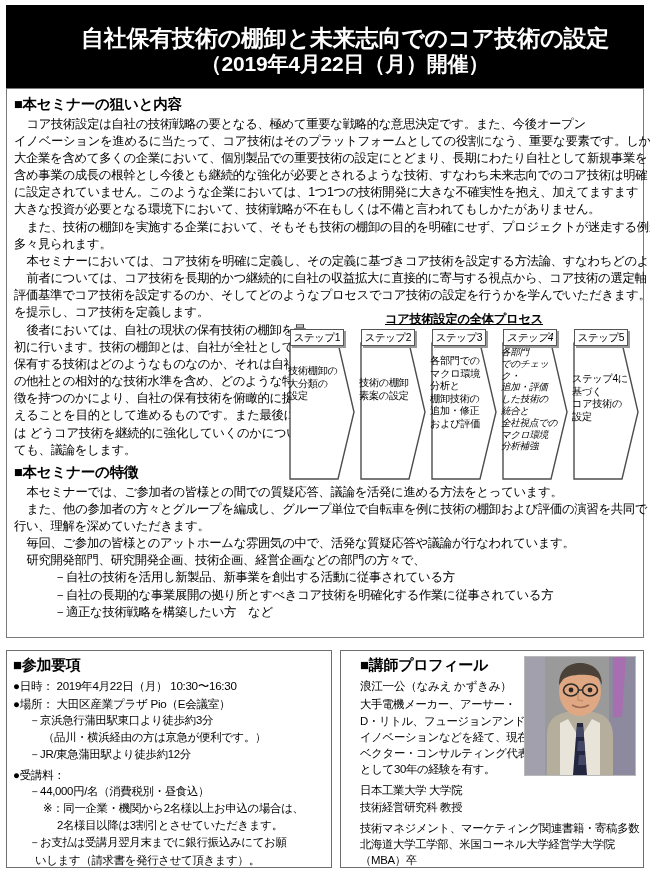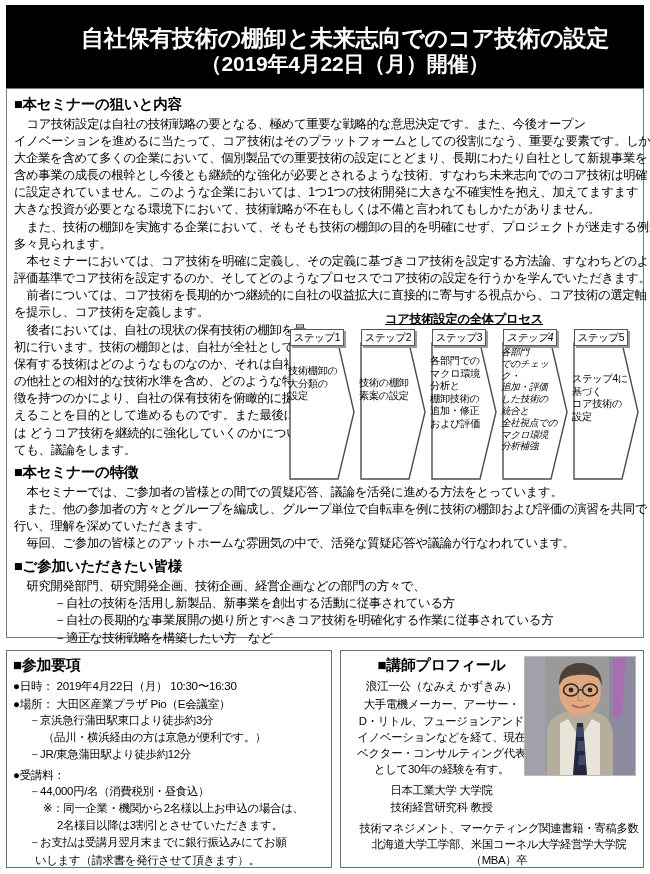--- a/index.html
+++ b/index.html
@@ -133,22 +133,21 @@
     border: 1px solid #6f6f6f;
     background: #ffffff;
     padding: 5px 6px;
   }
   .bottom-right {
     position: absolute;
     left: 340px; top: 650px;
     width: 304px; height: 218px;
     border: 1px solid #6f6f6f;
     background: #ffffff;
-    padding: 5px 13px;
-    text-align: center;
+    padding: 5px 19px;
   }
   .bl-head, .br-head {
     font-size: 15px;
     font-weight: bold;
     letter-spacing: -0.3px;
     margin-bottom: 2px;
   }
   .bullet-line {
     font-size: 11.6px;
     line-height: 1.52;
@@ -205,22 +204,22 @@
 
     <p class="para">コア技術設定は自社の技術戦略の要となる、極めて重要な戦略的な意思決定です。また、今後オープン</p>
     <p class="para noindent">イノベーションを進めるに当たって、コア技術はそのプラットフォームとしての役割になう、重要な要素です。しかし、</p>
     <p class="para noindent">大企業を含めて多くの企業において、個別製品での重要技術の設定にとどまり、長期にわたり自社として新規事業を</p>
     <p class="para noindent">含め事業の成長の根幹とし今後とも継続的な強化が必要とされるような技術、すなわち未来志向でのコア技術は明確</p>
     <p class="para noindent">に設定されていません。このような企業においては、1つ1つの技術開発に大きな不確実性を抱え、加えてますます</p>
     <p class="para noindent">大きな投資が必要となる環境下において、技術戦略が不在もしくは不備と言われてもしかたがありません。</p>
     <p class="para">また、技術の棚卸を実施する企業において、そもそも技術の棚卸の目的を明確にせず、プロジェクトが迷走する例が</p>
     <p class="para noindent">多々見られます。</p>
     <p class="para">本セミナーにおいては、コア技術を明確に定義し、その定義に基づきコア技術を設定する方法論、すなわちどのような</p>
+    <p class="para">前者については、コア技術を長期的かつ継続的に自社の収益拡大に直接的に寄与する視点から、コア技術の選定軸</p>
     <p class="para noindent">評価基準でコア技術を設定するのか、そしてどのようなプロセスでコア技術の設定を行うかを学んでいただきます。</p>
-    <p class="para">前者については、コア技術を長期的かつ継続的に自社の収益拡大に直接的に寄与する視点から、コア技術の選定軸</p>
     <p class="para noindent">を提示し、コア技術を定義します。</p>
 
     <div class="narrow-col">
       <p class="para">後者においては、自社の現状の保有技術の棚卸を最初に行います。技術の棚卸とは、自社が全社として保有する技術はどのようなものなのか、それは自社の他社との相対的な技術水準を含め、どのような特徴を持つのかにより、自社の保有技術を俯瞰的に捉えることを目的として進めるものです。また最後には どうコア技術を継続的に強化していくのかについても、議論をします。</p>
     </div>
 
     <div class="diagram">
       <div class="diagram-title">コア技術設定の全体プロセス</div>
 
       <div class="chev" style="left:0px;">
@@ -281,21 +280,20 @@
 設定</div>
       </div>
     </div>
 
     <h2 class="section-head" style="margin-top:4px;">■本セミナーの特徴</h2>
     <p class="para">本セミナーでは、ご参加者の皆様との間での質疑応答、議論を活発に進める方法をとっています。</p>
     <p class="para">また、他の参加者の方々とグループを編成し、グループ単位で自転車を例に技術の棚卸および評価の演習を共同で</p>
     <p class="para noindent">行い、理解を深めていただきます。</p>
     <p class="para">毎回、ご参加の皆様とのアットホームな雰囲気の中で、活発な質疑応答や議論が行なわれています。</p>
 
-    <h2 class="section-head" style="margin-top:5px;">■ご参加いただきたい皆様</h2>
     <p class="para">研究開発部門、研究開発企画、技術企画、経営企画などの部門の方々で、</p>
     <ul class="dash-list">
       <li>－自社の技術を活用し新製品、新事業を創出する活動に従事されている方</li>
       <li>－自社の長期的な事業展開の拠り所とすべきコア技術を明確化する作業に従事されている方</li>
       <li>－適正な技術戦略を構築したい方　など</li>
     </ul>
   </div>
 
   <div class="bottom-left">
     <div class="bl-head">■参加要項</div>

